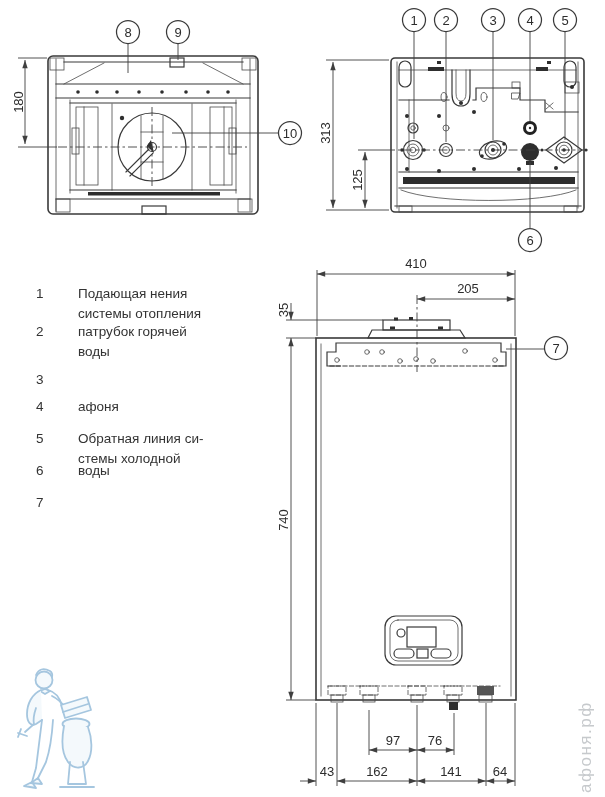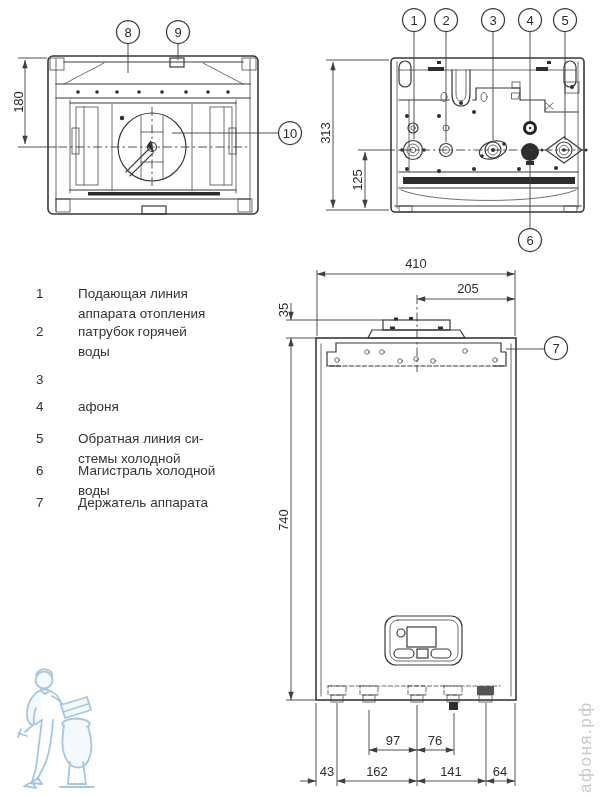--- a/index.html
+++ b/index.html
@@ -370,22 +370,22 @@
     <path d="M62,112 L60,134 L78,134 L75,112"></path>
     <path d="M52,137 H86"></path>
   </g>
 </svg>
 
 
 <div id="legend">
   <div class="lg-row" style="top:284px">
     <span class="lg-num">1</span>
     <span class="lg-lines">
-          <span class="lg-line">Подающая линия</span>
-          <span class="lg-line">аппарата отопления</span>
+          <span class="lg-line">Подающая нения</span>
+          <span class="lg-line">системы отопления</span>
         </span>
   </div>
   <div class="lg-row" style="top:322px">
     <span class="lg-num">2</span>
     <span class="lg-lines">
           <span class="lg-line">патрубок горячей</span>
           <span class="lg-line">воды</span>
         </span>
   </div>
   <div class="lg-row" style="top:370px">
@@ -400,28 +400,24 @@
   <div class="lg-row" style="top:429px">
     <span class="lg-num">5</span>
     <span class="lg-lines">
           <span class="lg-line">Обратная линия си-</span>
           <span class="lg-line">стемы холодной</span>
         </span>
   </div>
   <div class="lg-row" style="top:461px">
     <span class="lg-num">6</span>
     <span class="lg-lines">
-          <span class="lg-line">Магистраль холодной</span>
           <span class="lg-line">воды</span>
         </span>
   </div>
   <div class="lg-row" style="top:493px">
     <span class="lg-num">7</span>
-    <span class="lg-lines">
-          <span class="lg-line">Держатель аппарата</span>
-        </span>
   </div>
 </div>
 
 
 <div id="wm-text">афоня.рф</div>
 
 </div>
 
 </body></html>

